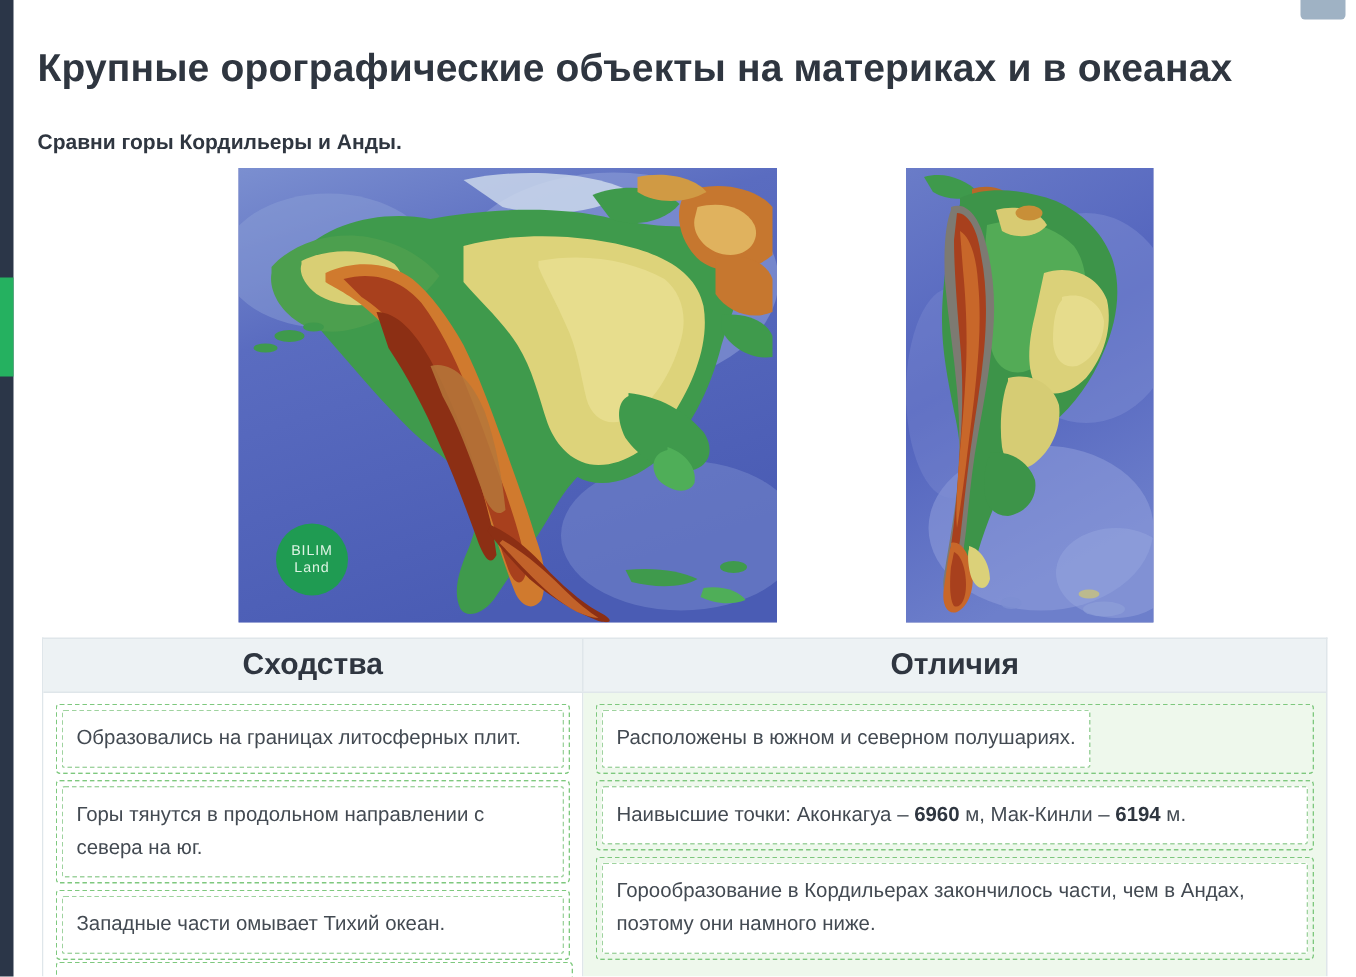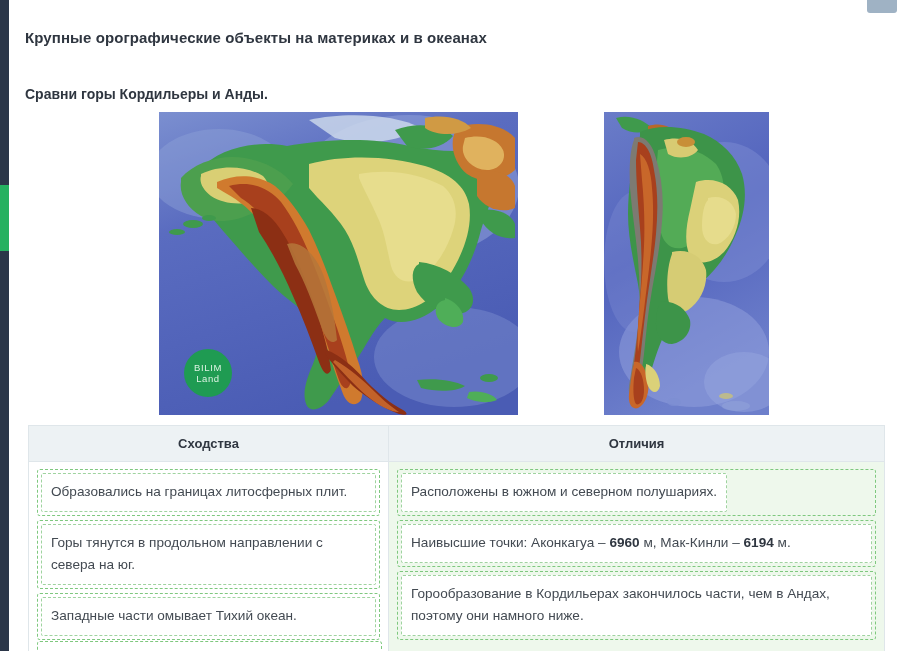--- a/index.html
+++ b/index.html
@@ -38,21 +38,21 @@
   #page {
     position: absolute; left: 9px; top: 0;
     width: 895px; height: 651px;
     background: #ffffff;
     overflow: hidden;
   }
 
   #page-title {
     position: absolute; left: 16px; top: 13px;
     width: 840px;
-    font-size: 15px;
+    font-size: 26px;
     line-height: 30px;
     color: #2f3640;
     letter-spacing: 0.1px;
     white-space: nowrap;
   }
 
   #task-prompt {
     position: absolute; left: 16px; top: 84px;
     font-size: 14px;
     font-weight: bold;
@@ -102,21 +102,21 @@
     background: #ffffff;
   }
   #table-head {
     display: flex;
     height: 36px;
     background: #edf2f4;
     border-bottom: 1px solid #dfe6ea;
   }
   #table-head .th {
     display: flex; align-items: center; justify-content: center;
-    font-size: 13px; font-weight: bold;
+    font-size: 20px; font-weight: bold;
     color: #2f3640;
   }
   #table-head .th.left  { width: 360px; border-right: 1px solid #dfe6ea; }
   #table-head .th.right { flex: 1; }
 
   #table-body { display: flex; min-height: 176px; }
   .col {
     padding: 7px 8px 7px 8px;
   }
   .col.left  { width: 360px; border-right: 1px solid #dfe6ea; background: #ffffff; }

